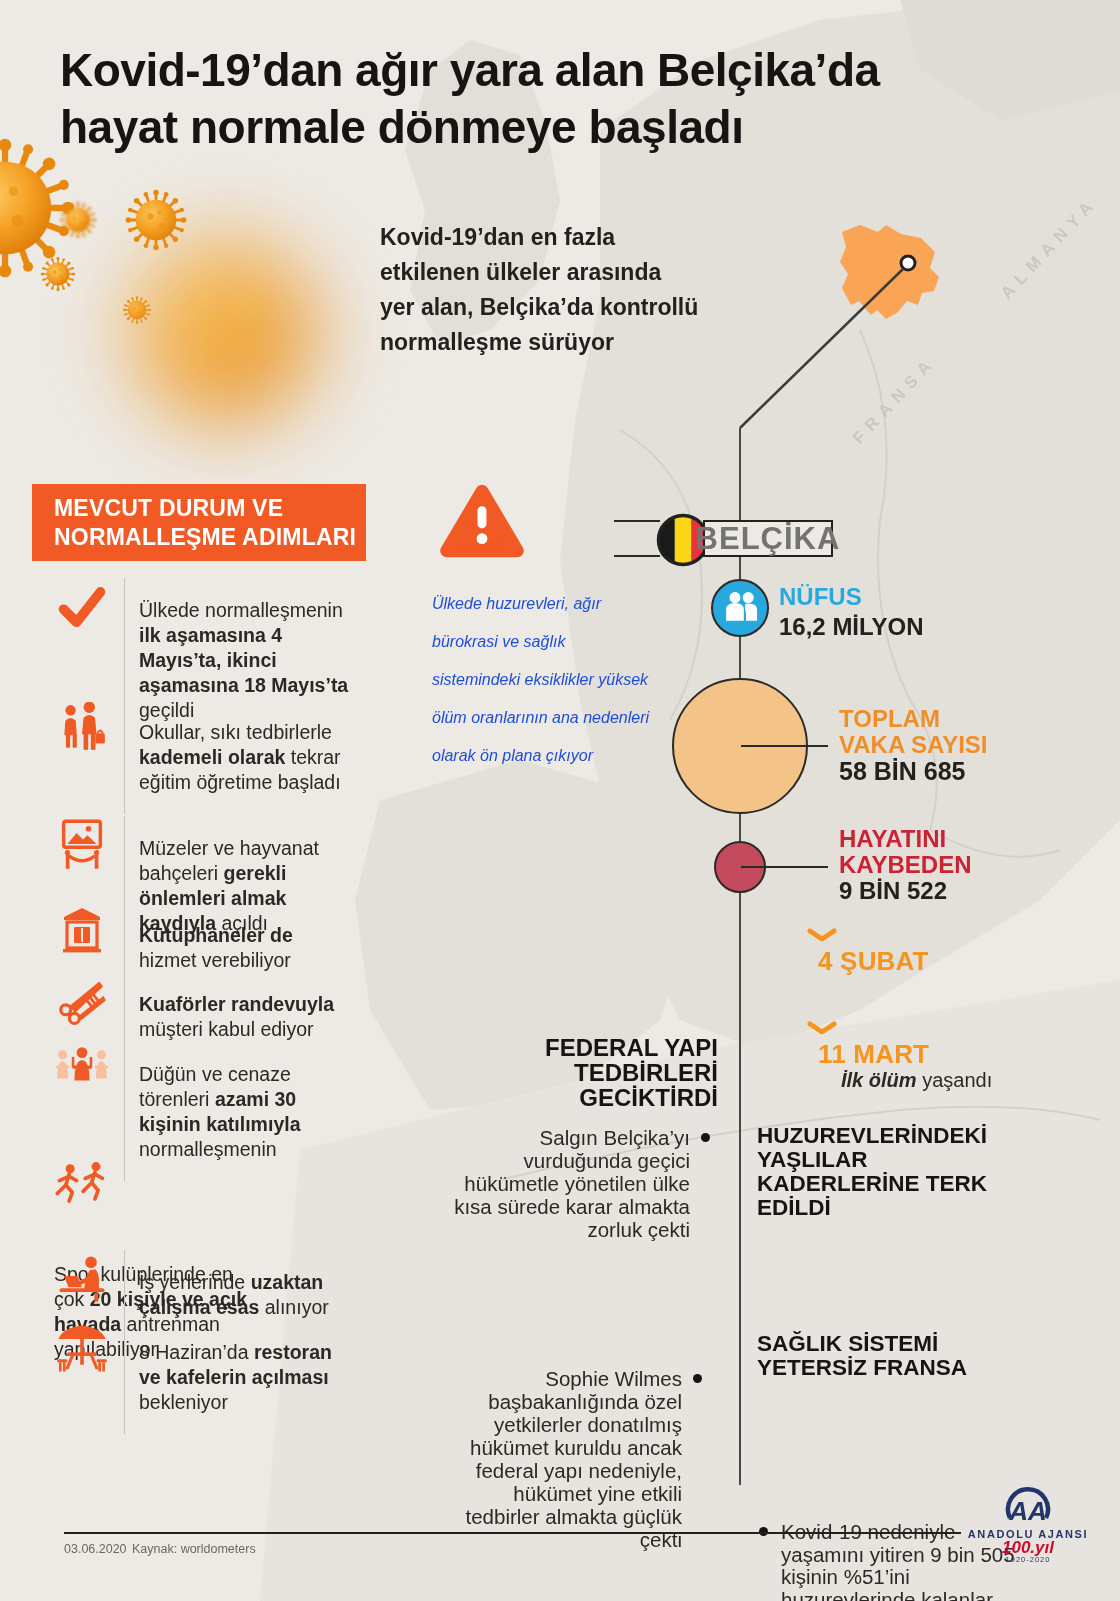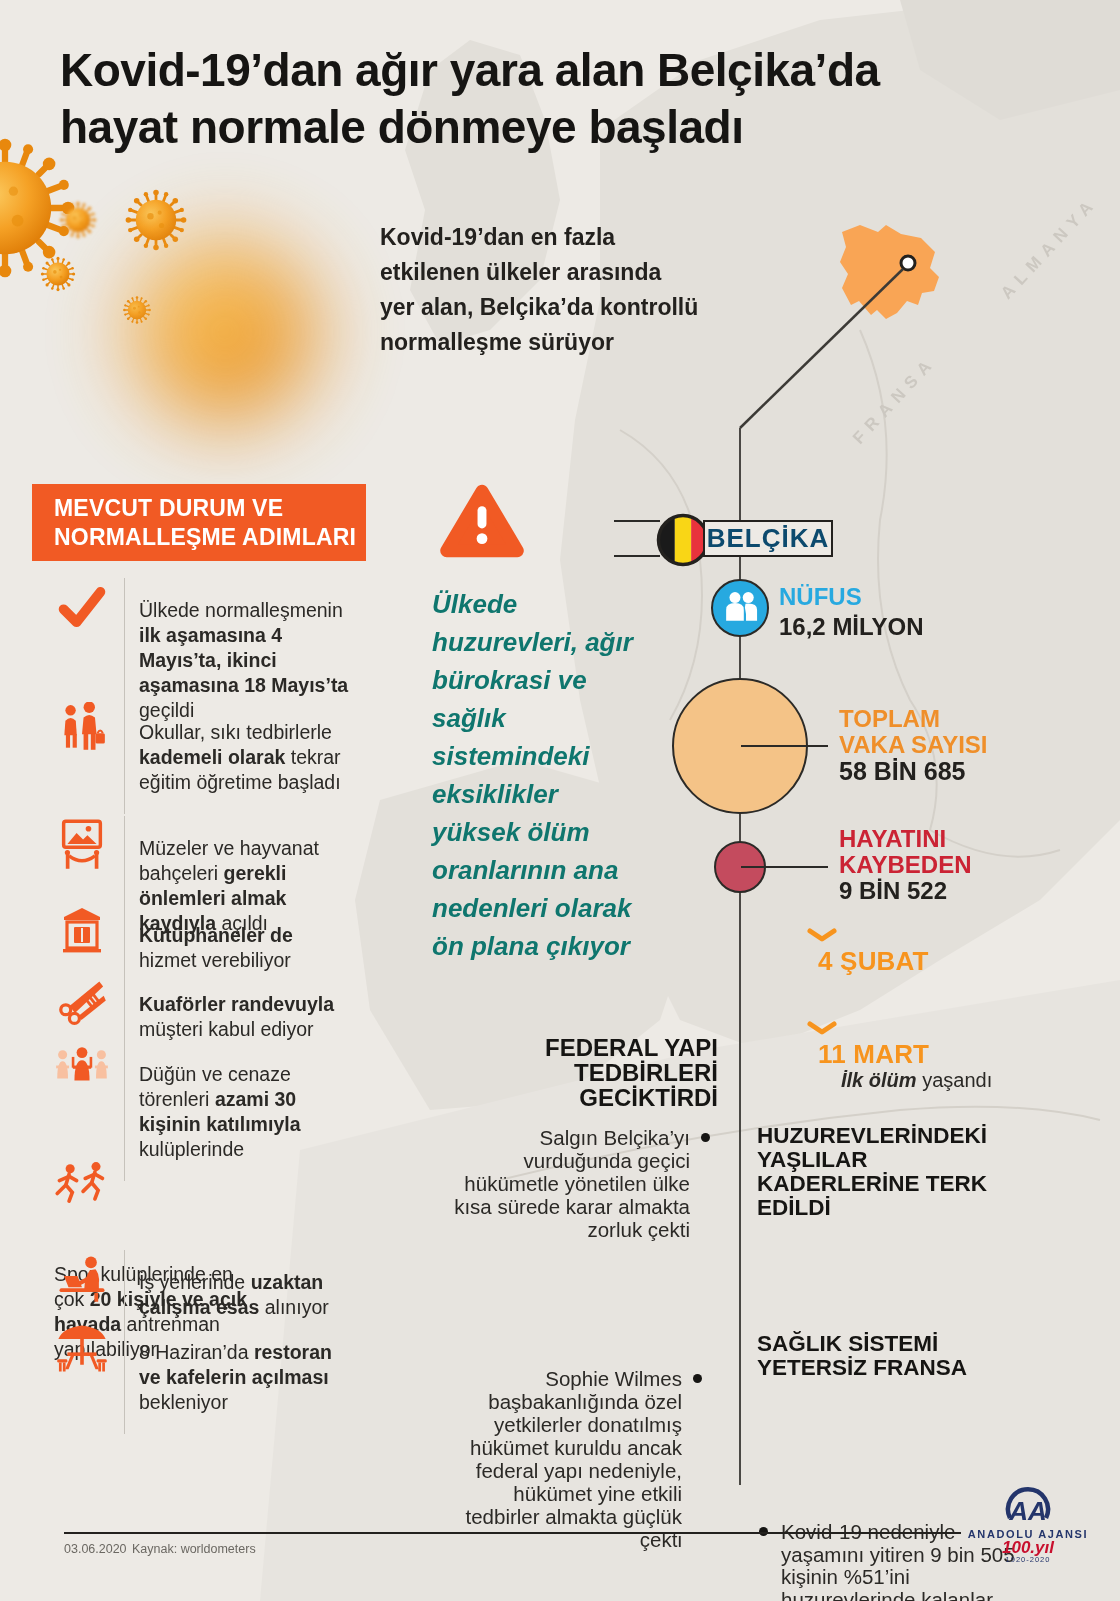--- a/index.html
+++ b/index.html
@@ -20,25 +20,25 @@
   .side-header{left:32px;top:484px;width:334px;height:77px;background:#f15a24;color:#fff;
     font-size:23px;line-height:29px;font-weight:700;display:flex;align-items:center;padding:0 0 0 22px;letter-spacing:0.2px;}
   .row{left:40px;width:330px;display:flex;align-items:flex-start;}
   .row .ic{width:84px;flex:0 0 84px;display:flex;justify-content:center;padding-top:2px;}
   .row .div{width:1px;background:#c6c2bb;align-self:stretch;}
   .row .tx{padding-left:14px;width:228px;font-size:19.5px;line-height:25px;color:#2b2926;}
   .row .tx span{font-weight:400;}
   .row .tx span.b{font-weight:700;}
 
   
-  .warn-text{left:432px;top:585px;width:220px;font-size:26px;line-height:38px;font-weight:700;font-style:italic;color:#0f766e;}
+  .warn-text{left:432px;top:585px;width:220px;font-size:16px;line-height:38px;font-weight:400;font-style:italic;color:#1d4ed8;}
 
   
   .country-box{left:703px;top:520px;width:130px;height:37px;border:2.5px solid #23211e;background:#edeae5;
-    display:flex;align-items:center;justify-content:center;font-size:26px;font-weight:700;letter-spacing:1px;color:#0c4a6e;}
+    display:flex;align-items:center;justify-content:center;font-size:31px;font-weight:700;letter-spacing:1px;color:#737373;}
 
   
   .stat-label{font-size:24px;line-height:26px;font-weight:700;}
   .stat-value{font-size:24px;line-height:28px;font-weight:700;color:#23211e;}
   .pop-label{color:#27a9e0;}
   .case-label{color:#ef8f2a;}
   .death-label{color:#cb2334;}
   .circle{border-radius:50%;border:2.5px solid #2b2a27;}
   .conn{height:2px;background:#2b2a27;}
 
@@ -256,21 +256,21 @@
         <g fill="#f15a24">
           <circle cx="26" cy="8" r="5"></circle>
             <path d="M19 34 Q19 15 26 15 Q33 15 33 34 Z"></path>
             <rect x="17.5" y="20" width="17" height="3"></rect>
           <rect x="16.5" y="12" width="2.4" height="10"></rect>
             <rect x="33.1" y="12" width="2.4" height="10"></rect>
         </g>
       </svg>
     </div>
     <div class="div"></div>
-      <p class="tx"><span>Düğün ve cenaze törenleri </span><span class="b">azami 30 kişinin katılımıyla</span><span> kulüplerinde</span></p>
+      <p class="tx"><span>Düğün ve cenaze törenleri </span><span class="b">azami 30 kişinin katılımıyla</span><span> normalleşmenin</span></p>
   </div>
 
   <div class="abs row" style="top:1158px;flex-direction:column;">
     <div class="ic">
       <svg width="56" height="52" viewBox="0 0 52 48">
         <g stroke="#f15a24" stroke-width="3.4" stroke-linecap="round" fill="none">
           <path d="M14 13 L11 23"></path>
             <path d="M14 15 L5 19 M14 15 L21 19"></path>
             <path d="M11 23 L3 31 M11 23 L17 30 L14 38"></path>
           <path d="M38 11 L35 21"></path>

